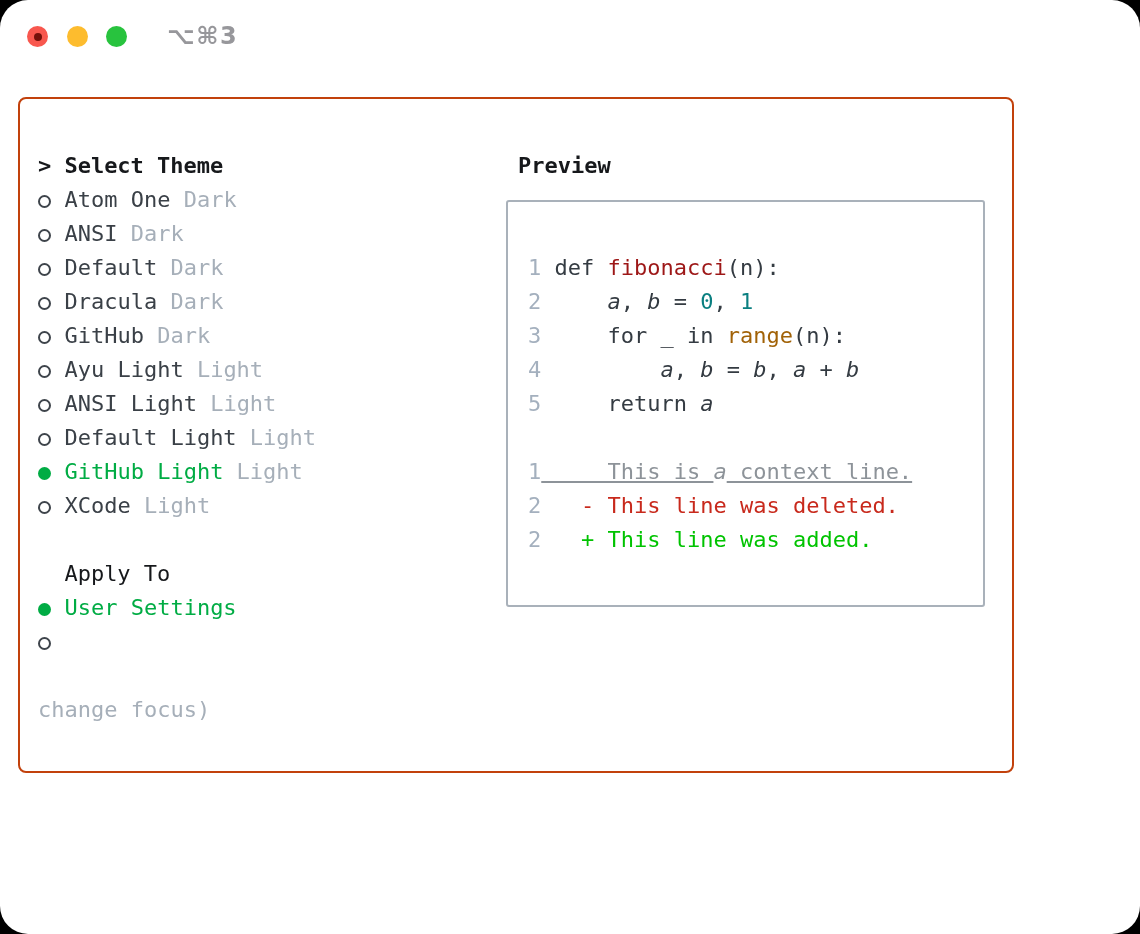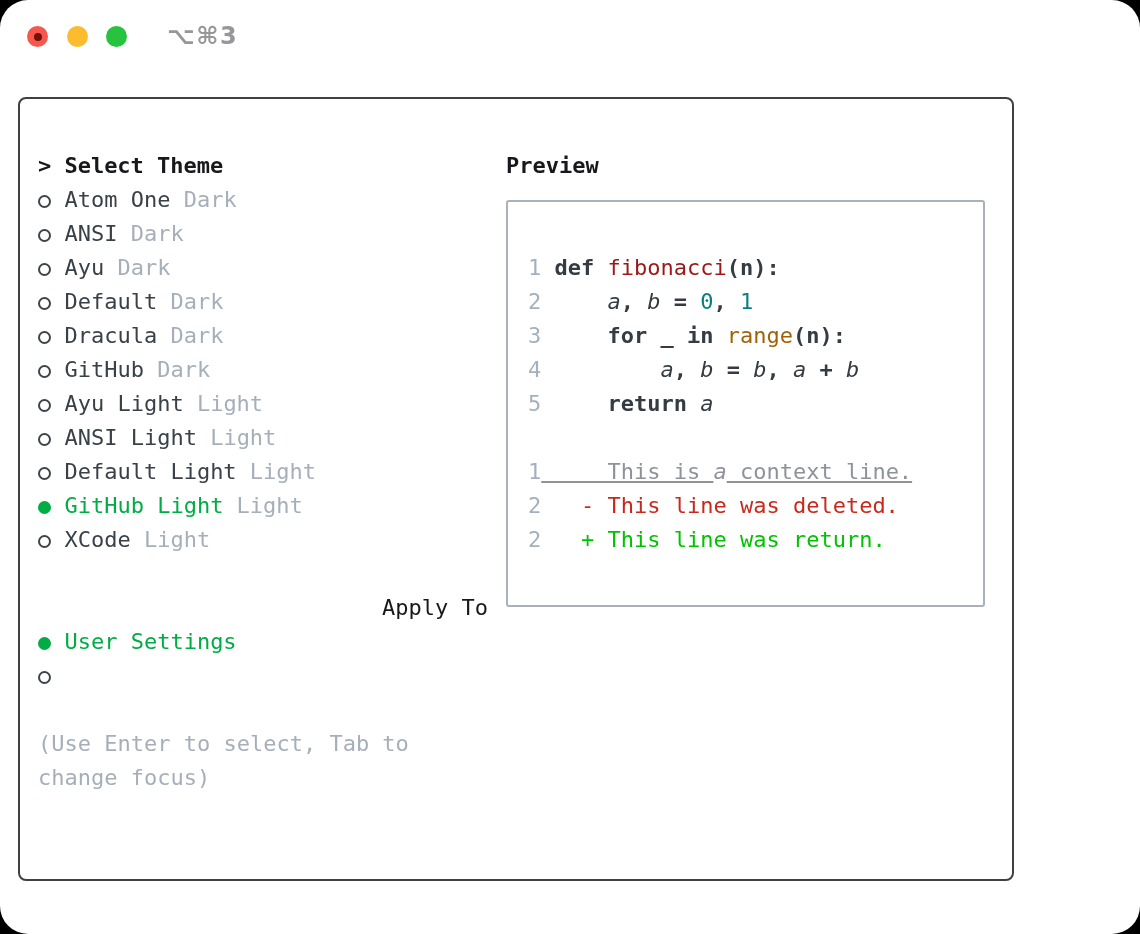--- a/index.html
+++ b/index.html
@@ -9,46 +9,46 @@
   .light{position:absolute;top:26px;width:21px;height:21px;border-radius:50%;}
   .light-red{left:27px;background:#f8574e;}
   .light-yellow{left:67px;background:#fdbc2e;}
   .light-green{left:106px;background:#28c33e;}
   .edit-dot{position:absolute;left:6.5px;top:6.5px;width:8px;height:8px;border-radius:50%;background:#74100a;}
   .window-title{position:absolute;left:167px;top:22px;
     font-family:"DejaVu Sans",sans-serif;font-size:24px;font-weight:700;
     color:#97979b;letter-spacing:1.5px;}
 
   
-  .panel{position:absolute;left:18px;top:97px;width:996px;height:784px;
-    border:2px solid #404040;border-radius:8px;box-sizing:border-box;
+  .panel{position:absolute;left:18px;top:97px;width:996px;height:676px;
+    border:2px solid #c2410c;border-radius:8px;box-sizing:border-box;
     font-family:"DejaVu Sans Mono",monospace;font-size:22px;line-height:34px;color:#343b42;padding-left:12px;}
   .row{height:34px;line-height:34px;white-space:pre;}
 
   .left-col{position:absolute;left:18px;top:50px;width:450px;}
-  .right-col{position:absolute;left:486px;top:50px;}
+  .right-col{position:absolute;left:498px;top:50px;}
   .preview-box{position:absolute;left:486px;top:101px;width:479px;height:407px;
     border:2px solid #a9b1ba;border-radius:3px;box-sizing:border-box;
     padding:15px 0 0 20px;overflow:hidden;}
 
   .hdr{color:#16181b;font-weight:700;}
   .prompt{display:inline-block;width:26.4px;color:#16181b;font-weight:700;}
   .indent2{padding-left:26.4px;}
-  .apply-hdr{color:#16181b;text-align:right;}
+  .apply-hdr{color:#16181b;}
   .muted{color:#a6afb9;}
   .t-name{color:#3a4047;}
   .sel{color:#00ac44;margin-top:32px;}
 
   .bullet{display:inline-block;width:13.2px;height:13.2px;border-radius:50%;
     box-sizing:border-box;vertical-align:-1px;}
   .ring{border:2px solid #3e444b;}
   .filled{background:#00ac44;}
 
   .ln{color:#a4b0be;}
-  .tk-d{color:#343b42;font-weight:bold;}
+  .tk-d{color:#343b42;}
   .tk-f{color:#9d1717;}
   .tk-n{color:#0a7f80;}
   .tk-b{color:#a16207;}
   .tk-v{color:#343b42;font-style:italic;}
   .tk-x{color:#8d9399;text-decoration:underline;}
   .tk-xi{color:#8d9399;font-style:italic;}
   .tk-del{color:#c8291c;}
   .tk-add{color:#00c300;}
 </style>
 </head>
@@ -64,59 +64,57 @@
   <span class="window-title">⌥⌘3</span>
 
   <div class="panel">
 
     <div class="left-col">
       <div class="row hdr"><span class="prompt">&gt;</span><span>Select Theme</span></div>
 
       <div>
           <div class="row"><span class="bullet ring"></span><span class="t-name"> Atom One</span><span class="muted"> Dark</span></div>
           <div class="row"><span class="bullet ring"></span><span class="t-name"> ANSI</span><span class="muted"> Dark</span></div>
-          <div class="row"><span class="bullet ring"></span><span class="t-name"> Ayu</span><span class="muted"> Dark</span></div>
           <div class="row"><span class="bullet ring"></span><span class="t-name"> Default</span><span class="muted"> Dark</span></div>
           <div class="row"><span class="bullet ring"></span><span class="t-name"> Dracula</span><span class="muted"> Dark</span></div>
           <div class="row"><span class="bullet ring"></span><span class="t-name"> GitHub</span><span class="muted"> Dark</span></div>
           <div class="row"><span class="bullet ring"></span><span class="t-name"> Ayu Light</span><span class="muted"> Light</span></div>
           <div class="row"><span class="bullet ring"></span><span class="t-name"> ANSI Light</span><span class="muted"> Light</span></div>
           <div class="row"><span class="bullet ring"></span><span class="t-name"> Default Light</span><span class="muted"> Light</span></div>
           <div class="row"><span class="bullet filled"></span><span class="sel"> GitHub Light</span><span class="muted"> Light</span></div>
           <div class="row"><span class="bullet ring"></span><span class="t-name"> XCode</span><span class="muted"> Light</span></div>
         </div>
 
       <div class="row"></div>
       <div class="row apply-hdr indent2">Apply To</div>
 
       <div>
           <div class="row"><span class="bullet filled"></span><span class="sel"> User Settings</span></div>
           <div class="row"><span class="bullet ring"></span></div>
         </div>
 
       <div class="row"></div>
-      <div class="row muted">(Use Enter to select, Tab to</div>
       <div class="row muted">change focus)</div>
     </div>
 
     <div class="right-col">
       <div class="row hdr">Preview</div>
     </div>
 
     <div class="preview-box">
       <div class="row"></div>
       <div>
           <div class="row"><span class="ln">1</span><span class="tk-d"> def </span><span class="tk-f">fibonacci</span><span class="tk-d">(n):</span></div>
           <div class="row"><span class="ln">2</span><span class="tk-d">     </span><span class="tk-v">a</span><span class="tk-d">, </span><span class="tk-v">b</span><span class="tk-d"> = </span><span class="tk-n">0</span><span class="tk-d">, </span><span class="tk-n">1</span></div>
           <div class="row"><span class="ln">3</span><span class="tk-d">     for _ in </span><span class="tk-b">range</span><span class="tk-d">(n):</span></div>
           <div class="row"><span class="ln">4</span><span class="tk-d">         </span><span class="tk-v">a</span><span class="tk-d">, </span><span class="tk-v">b</span><span class="tk-d"> = </span><span class="tk-v">b</span><span class="tk-d">, </span><span class="tk-v">a</span><span class="tk-d"> + </span><span class="tk-v">b</span></div>
           <div class="row"><span class="ln">5</span><span class="tk-d">     return </span><span class="tk-v">a</span></div>
         </div>
       <div class="row"></div>
       <div>
           <div class="row"><span class="ln">1</span><span class="tk-x">     This is </span><span class="tk-xi">a</span><span class="tk-x"> context line.</span></div>
           <div class="row"><span class="ln">2</span><span class="tk-del">   - This line was deleted.</span></div>
-          <div class="row"><span class="ln">2</span><span class="tk-add">   + This line was return.</span></div>
+          <div class="row"><span class="ln">2</span><span class="tk-add">   + This line was added.</span></div>
         </div>
     </div>
 
   </div>
 </div>
 
 </body></html>

